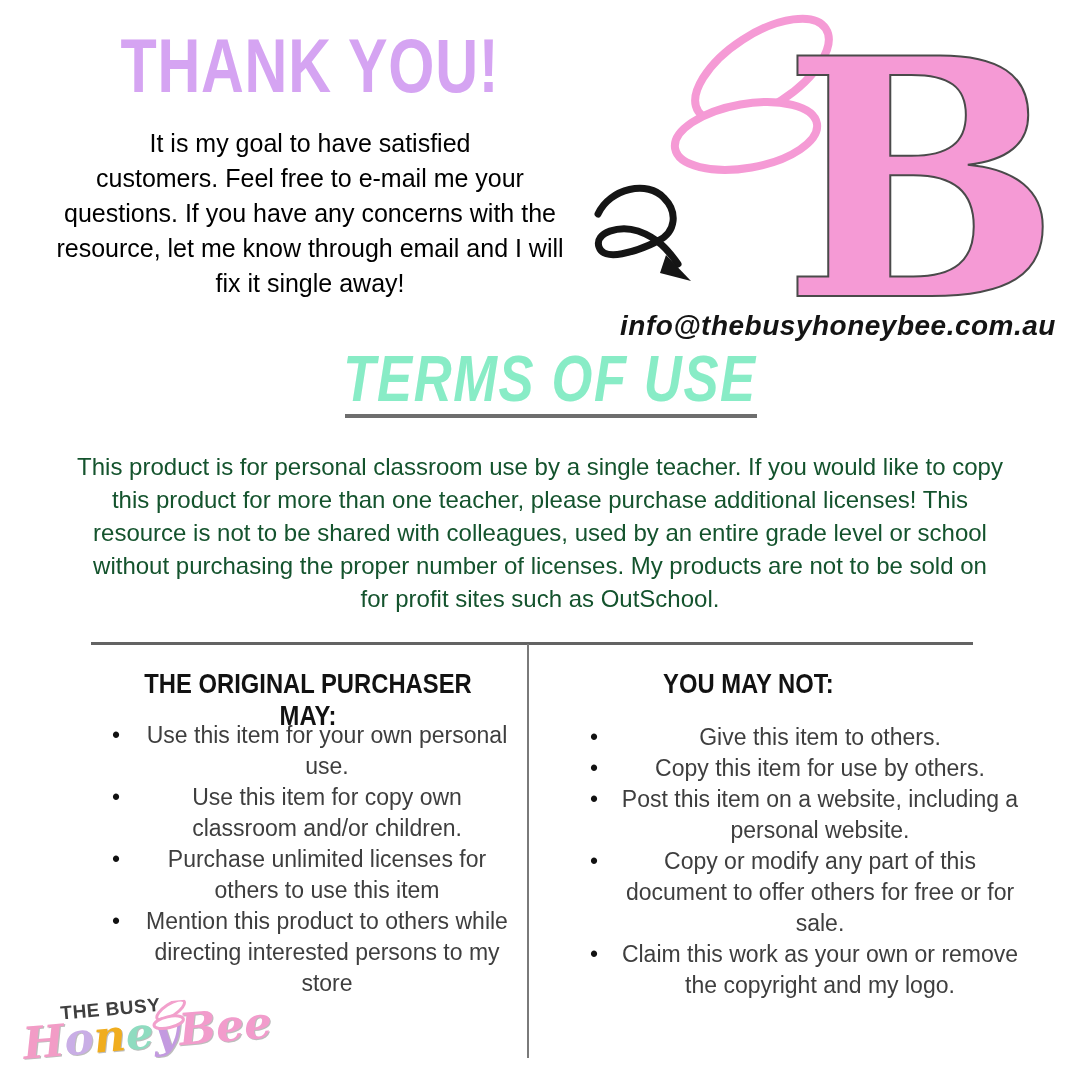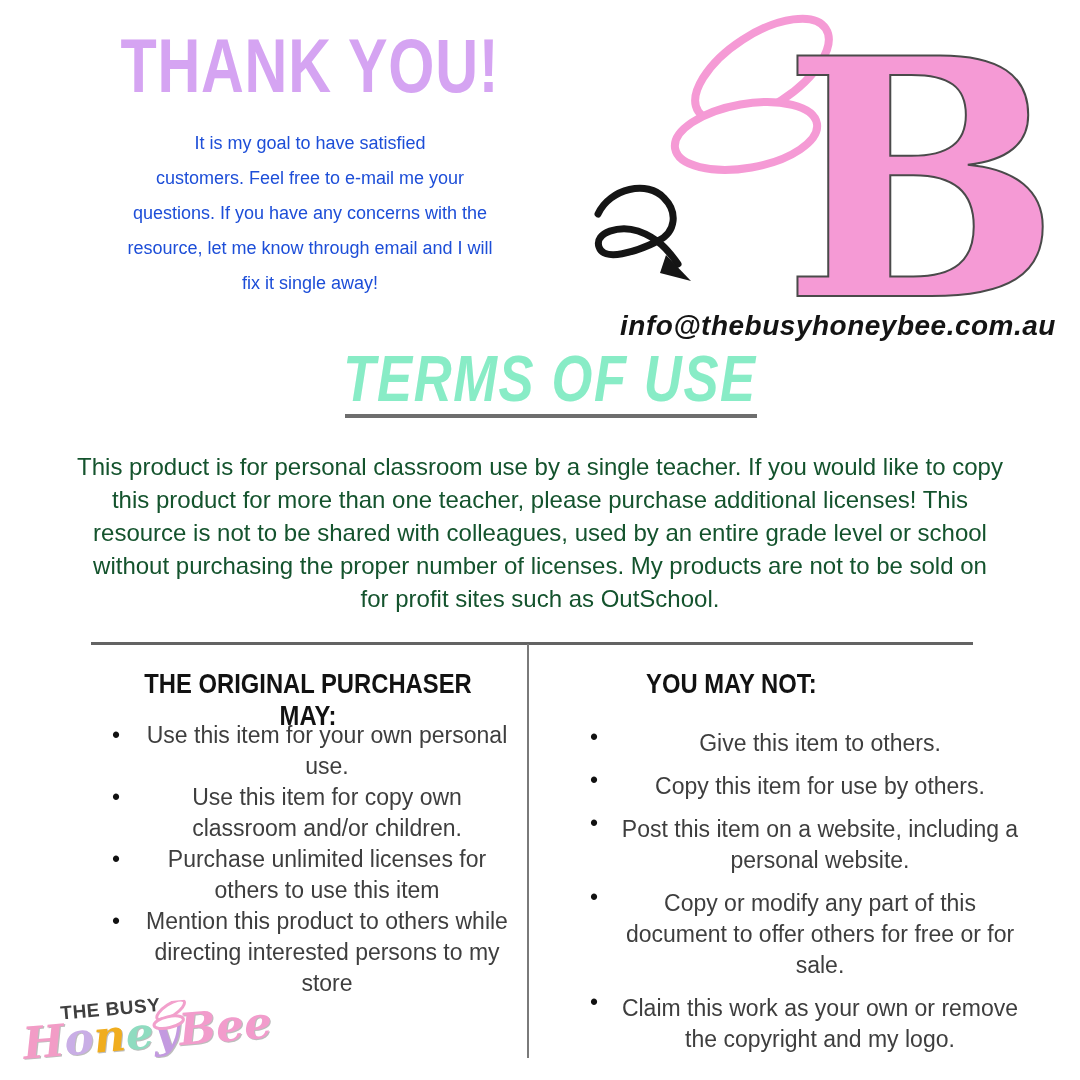--- a/index.html
+++ b/index.html
@@ -4,21 +4,21 @@
 <style>
   html,body{margin:0;padding:0;background:#fff;}
   .page{position:relative;width:1080px;height:1080px;background:#ffffff;overflow:hidden;
         font-family:"Liberation Sans",sans-serif;color:#1f1f1f;}
 
   
   .thankyou-wrap{position:absolute;left:8px;top:26px;width:604px;text-align:center;}
   .thankyou-title{display:inline-block;font-weight:bold;font-size:76px;line-height:80px;
         letter-spacing:1px;transform:scaleX(0.78);transform-origin:center;}
   .intro-para{position:absolute;left:8px;top:126px;width:604px;text-align:center;
-        font-size:18px;line-height:35px;color:#1d4ed8;}
+        font-size:25px;line-height:35px;color:#000000;}
   .intro-para .pline{white-space:nowrap;}
 
   
   .arrow-svg{position:absolute;left:588px;top:178px;}
 
   
   .beelogo-svg{position:absolute;left:650px;top:8px;overflow:visible;}
   .beelogo-svg text{font-family:"DejaVu Serif",serif;font-weight:bold;}
 
   
@@ -36,30 +36,30 @@
   .terms-para .pline{white-space:nowrap;}
 
   
   .divider-h{position:absolute;left:91px;top:642px;width:882px;height:3px;background:#636363;}
   .divider-v{position:absolute;left:527px;top:644px;width:2px;height:414px;background:#7a7a7a;}
 
   .colhead{position:absolute;top:668px;text-align:center;}
   .colhead .ch-inner{display:inline-block;font-weight:bold;font-size:28px;letter-spacing:0px;
         transform:scaleX(0.85);transform-origin:center;color:#121212;}
   .colhead-left{left:89px;width:438px;}
-  .colhead-right{left:501px;width:460px;}
+  .colhead-right{left:518px;width:460px;}
 
   .bullet-list{position:absolute;font-size:23px;line-height:31px;color:#3e3e3e;}
   .bullet-list-left{left:92px;top:720px;width:422px;}
   .bullet-list-right{left:570px;top:722px;width:452px;}
   .bullet-item{display:flex;align-items:flex-start;}
   .bullet-dot{flex:0 0 48px;text-align:center;font-size:23px;color:#111;}
   .bullet-text{flex:1;text-align:center;}
   .bullet-list-left .bullet-text{max-width:370px;margin:0 auto;}
-  .bullet-list-right .bullet-text{max-width:400px;margin:6px auto;}
+  .bullet-list-right .bullet-text{max-width:400px;margin:0 auto;}
 
   
   .footer-logo{position:absolute;left:22px;top:996px;width:230px;transform:rotate(-5deg);}
   .footer-top{margin-left:40px;font-weight:bold;font-size:19px;letter-spacing:0.5px;color:#3f3f3f;}
   .footer-script{margin-top:-8px;font-family:"DejaVu Serif",serif;font-style:italic;
         font-weight:bold;font-size:44px;line-height:48px;white-space:nowrap;
         text-shadow:1px 1px 0 #bdbdbd;}
   .footer-wings{position:absolute;left:128px;top:8px;}
 </style>
 </head>

